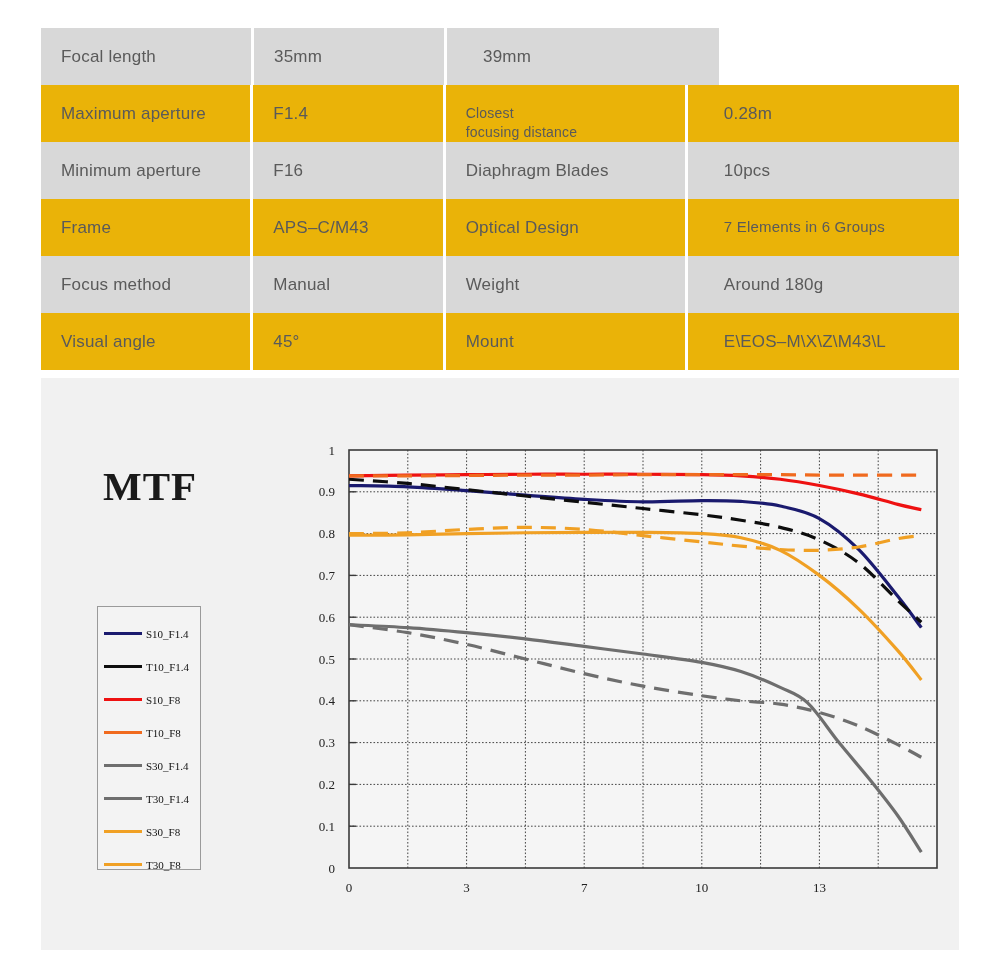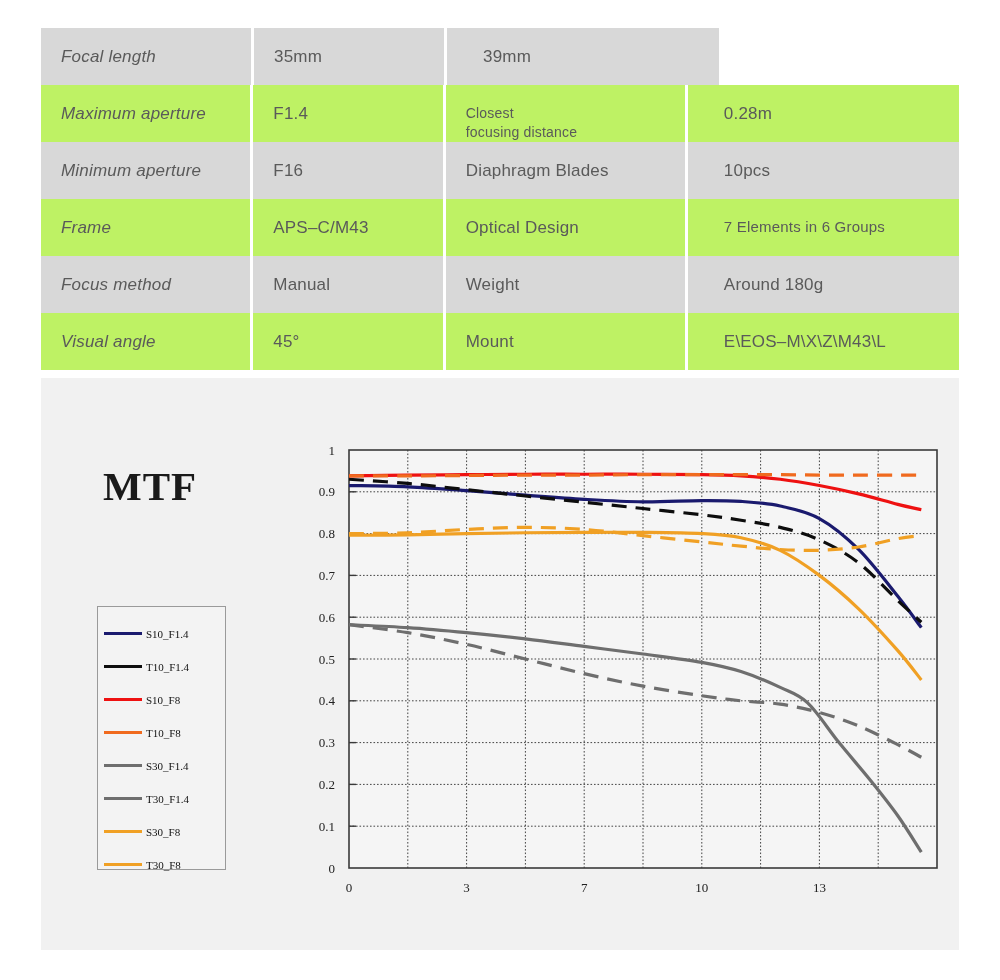--- a/index.html
+++ b/index.html
@@ -30,27 +30,27 @@
     display: flex;
     align-items: center;
     box-sizing: border-box;
     padding-left: 20px;
     font-size: 17px;
     color: #5a5a5a;
     font-weight: 300;
     letter-spacing: 0.2px;
     line-height: 1.25;
   }
-  .c-label-1 { width: 210px; margin-right: 3px; font-style: italic; }
+  .c-label-1 { width: 210px; margin-right: 3px; }
   .c-value-1 { width: 190px; margin-right: 3px; }
   .c-label-2 { width: 240px; margin-right: 3px; }
   .c-value-2 { width: 272px; padding-left: 36px; }
 
   .shade-dark  { background: #d8d8d8; }
-  .shade-light { background: #bef264; }
+  .shade-light { background: #eab308; }
 
   .spec-cell.small { font-size: 15px; }
   .spec-cell.two-line { line-height: 1.35; font-size: 14px; }
 
   
   #mtf-panel {
     position: absolute;
     left: 41px;
     top: 378px;
     width: 918px;
@@ -66,21 +66,21 @@
     color: #1a1a1a;
     letter-spacing: 1px;
     font-family: Liberation Serif, serif;
   }
 
   
   #mtf-legend {
     position: absolute;
     left: 56px;
     top: 228px;
-    width: 129px;
+    width: 104px;
     height: 264px;
     background: #f3f3f3;
     border: 1px solid #9a9a9a;
     box-sizing: border-box;
     padding: 10px 0 0 6px;
   }
   .legend-item {
     display: flex;
     align-items: center;
     height: 33px;

